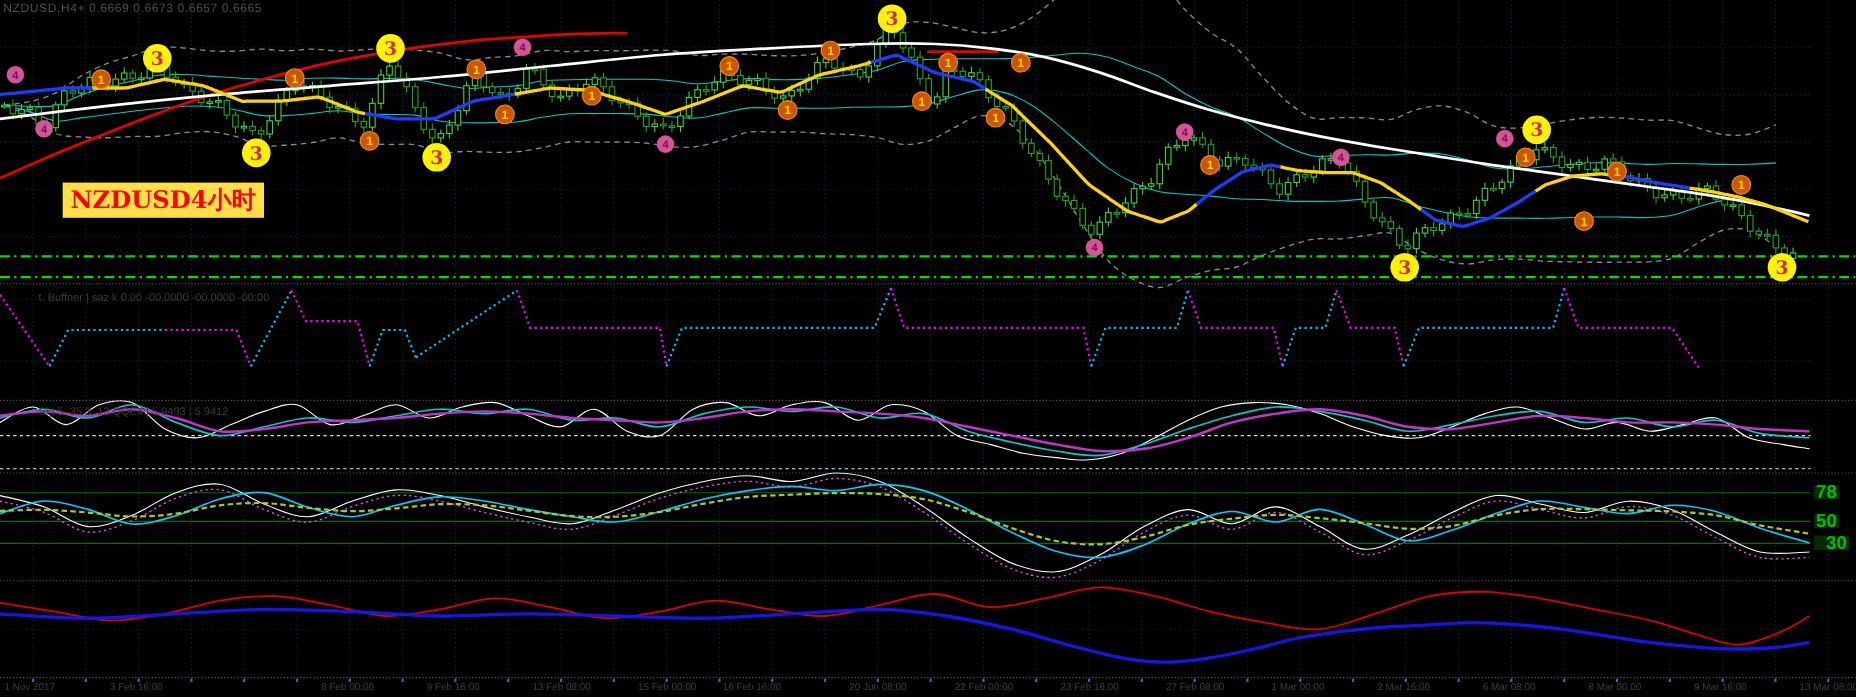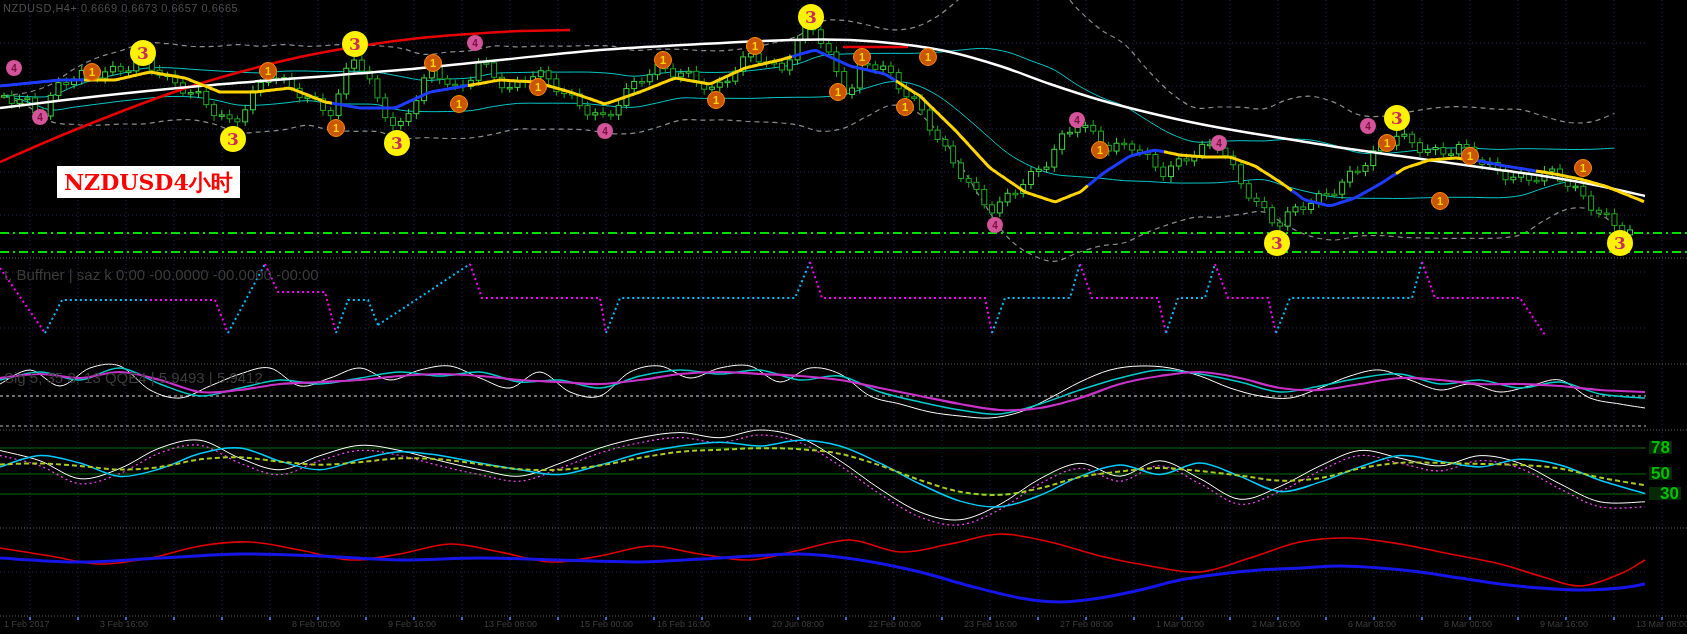--- a/index.html
+++ b/index.html
@@ -1,24 +1,24 @@
 <!DOCTYPE html>
 <html><head>
 <meta charset="utf-8">
 <style>
   html,body{margin:0;padding:0;background:#000;}
   .stage{position:relative;width:1687px;height:634px;background:#000;overflow:hidden;
          font-family:"Liberation Sans",sans-serif;}
   .stage svg{position:absolute;left:0;top:0;}
   .chart-title{position:absolute;left:3px;top:2px;font-size:11px;color:#4f4f4f;
                letter-spacing:0.5px;white-space:nowrap;}
-  .symbol-comment{position:absolute;left:57px;top:166px;background:#ffffff;color:#f00;
+  .symbol-comment{position:absolute;left:57px;top:166px;background:#fde047;color:#f00;
                   font-family:"DejaVu Serif","Liberation Serif",serif;font-weight:bold;
                   font-size:22px;line-height:32px;padding:0 7px;white-space:nowrap;}
-  .ind-label{position:absolute;font-size:15px;color:#3c3c3c;white-space:nowrap;}
+  .ind-label{position:absolute;font-size:10px;color:#3c3c3c;white-space:nowrap;margin-left:31px;}
   .lvl{position:absolute;left:1649px;font-size:17px;font-weight:bold;color:#00c000;
        background:#062906;padding:0 2px;line-height:13px;}
   .time-axis{position:absolute;left:0;top:619px;width:1687px;height:14px;}
   .time-axis span{position:absolute;top:0;font-size:9px;color:#3e3e3e;white-space:nowrap;}
 </style>
 </head>
 <body>
 
 <div class="stage">
   <svg id="cv" width="1687" height="634">
@@ -672,21 +672,21 @@
   <div class="symbol-comment">NZDUSD4小时</div>
 
   <div class="ind-label" style="left:4px;top:266px;">t. Buffner | saz k 0:00  -00.0000 -00.0000  -00:00</div>
   <div class="ind-label" style="left:4px;top:369px;">Sig 5, 35 3, 13 QQE4 | 5.9493 | 5.9412</div>
 
   <div class="lvl" style="top:441px;">78</div>
   <div class="lvl" style="top:467px;">50</div>
   <div class="lvl" style="top:487px;padding-left:11px;">30</div>
 
   <div class="time-axis" id="time-axis">
-      <span style="left: 4px;">1 Feb 2017</span>
+      <span style="left: 4px;">1 Nov 2017</span>
       <span style="left: 100px;">3 Feb 16:00</span>
       <span style="left: 196px; margin-top: 40px;">6 Feb 08:00</span>
       <span style="left: 292px;">8 Feb 00:00</span>
       <span style="left: 388px;">9 Feb 16:00</span>
       <span style="left: 484px;">13 Feb 08:00</span>
       <span style="left: 580px;">15 Feb 00:00</span>
       <span style="left: 657px;">16 Feb 16:00</span>
       <span style="left: 772px;">20 Jun 08:00</span>
       <span style="left: 868px;">22 Feb 00:00</span>
       <span style="left: 964px;">23 Feb 16:00</span>

